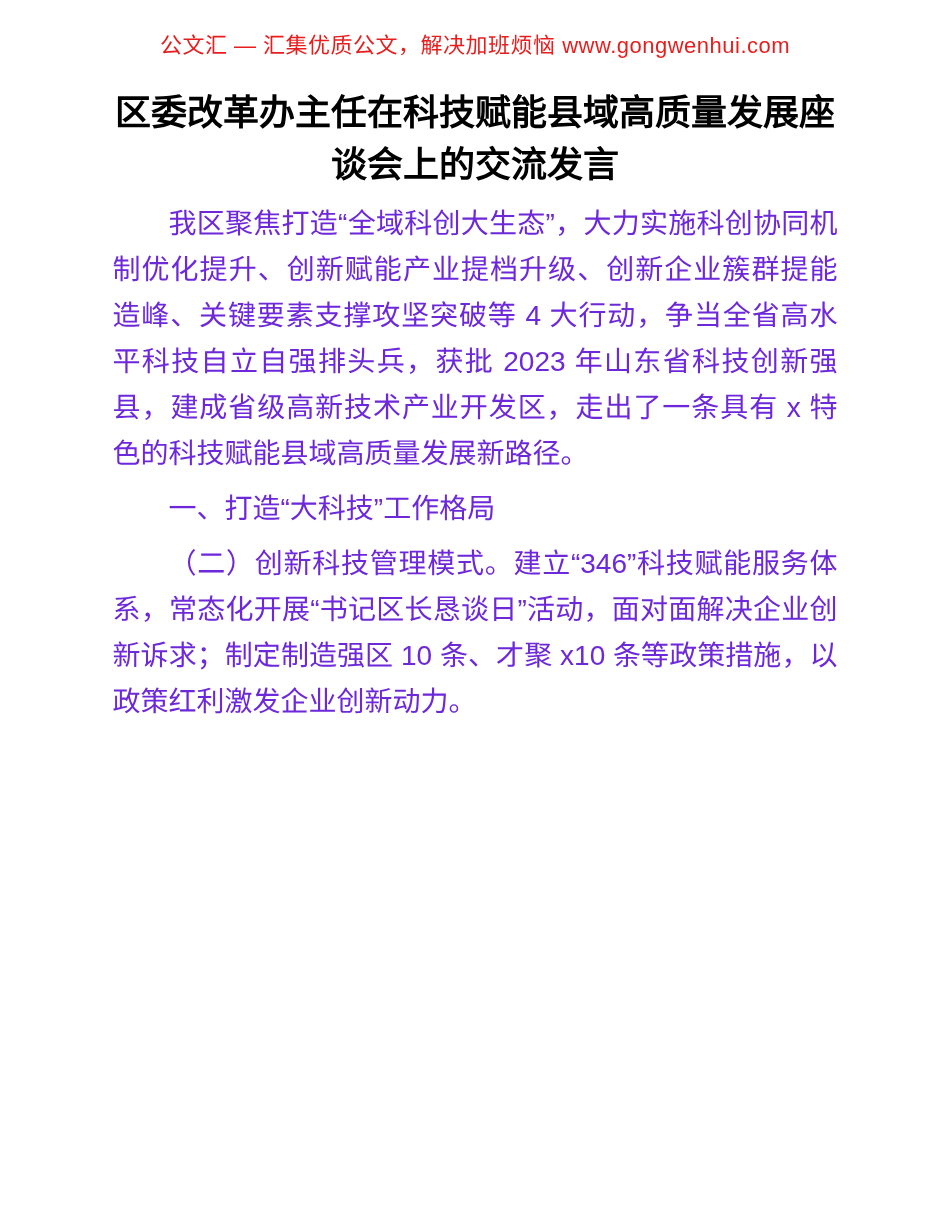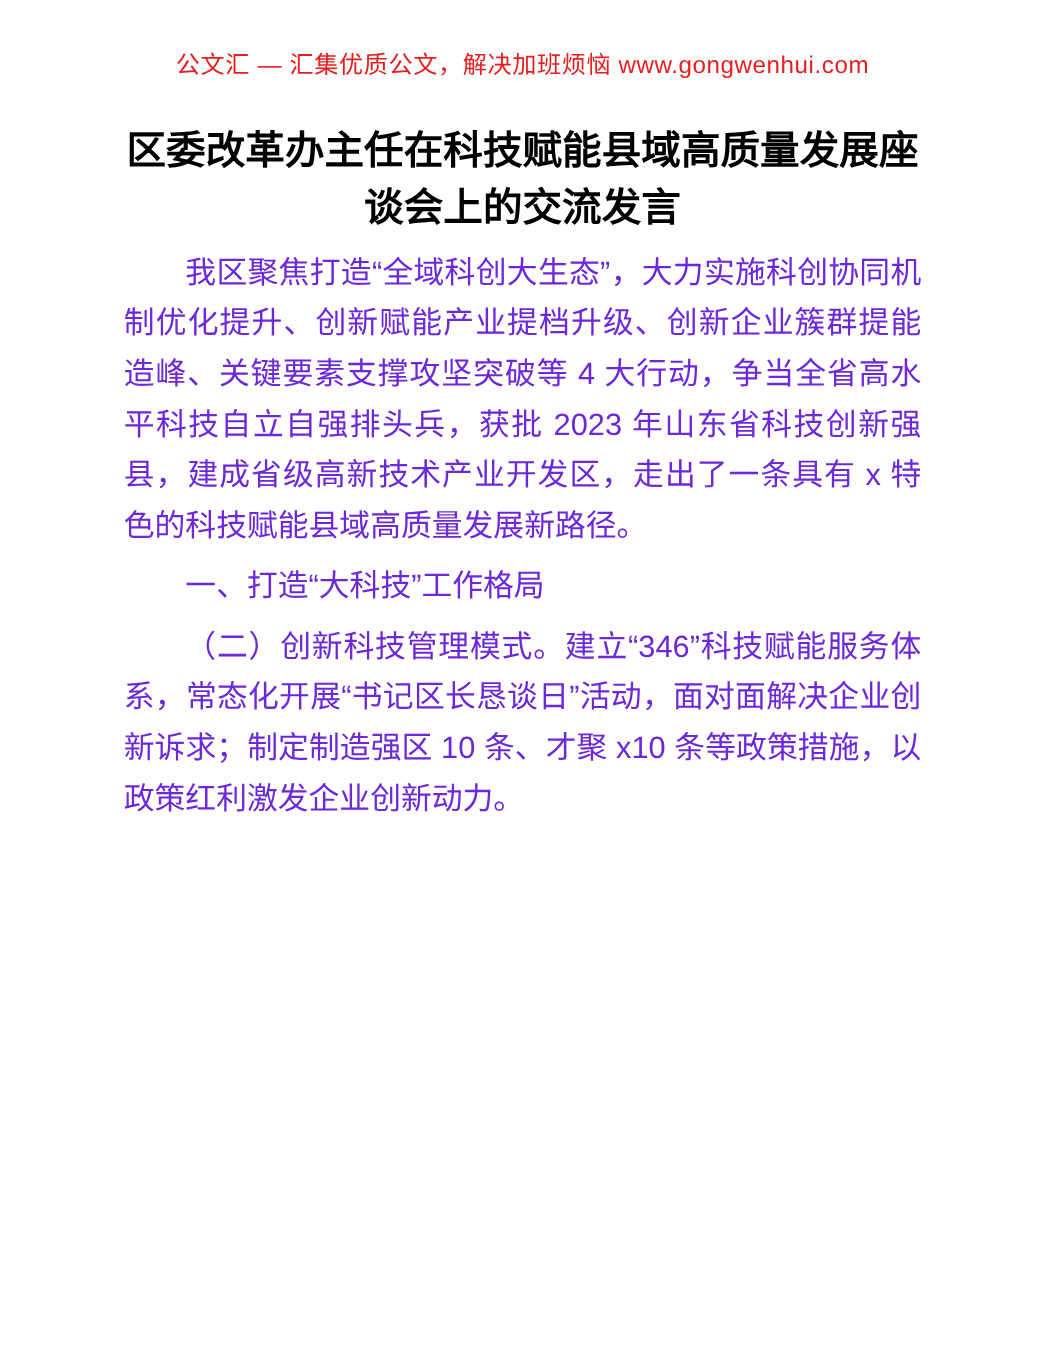--- a/index.html
+++ b/index.html
@@ -14,30 +14,30 @@
     font-family: "Liberation Sans", sans-serif;
     overflow: hidden;
   }
   .page {
     width: 950px;
     height: 1230px;
     background: #ffffff;
     box-sizing: border-box;
   }
   .site-banner {
-    padding-top: 44px;
+    padding-top: 31px;
     text-align: center;
     font-size: 22px;
     line-height: 30px;
     color: #e81e1e;
     letter-spacing: 0.5px;
   }
   .doc-title {
     width: 728px;
-    margin: 37px auto 0;
+    margin: 26px auto 0;
     font-size: 36px;
     line-height: 52px;
     font-weight: 600;
     text-align: center;
     color: #000000;
   }
   .doc-body {
     width: 725px;
     margin: 10px auto 0;
     font-size: 28px;

